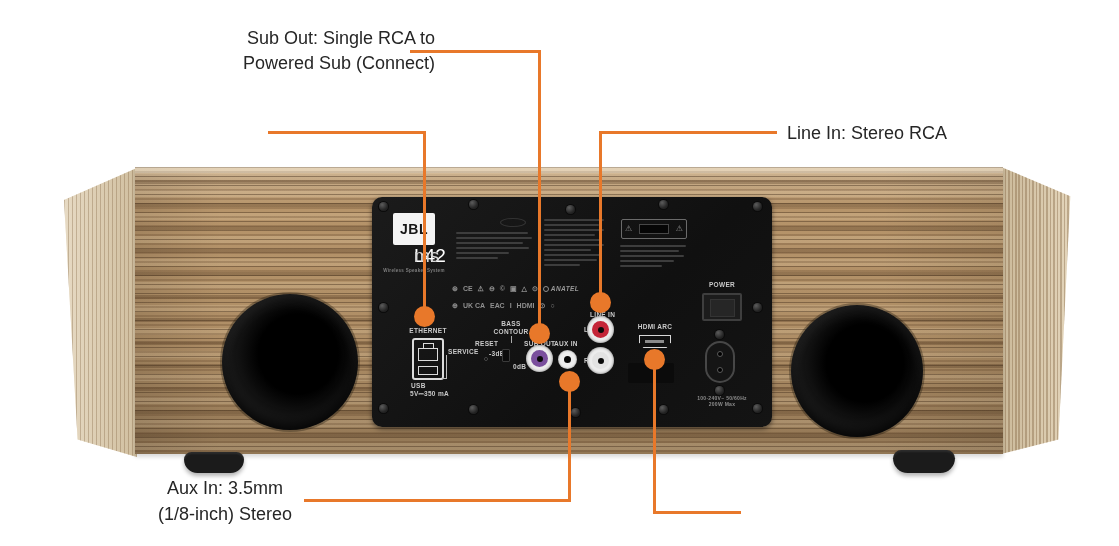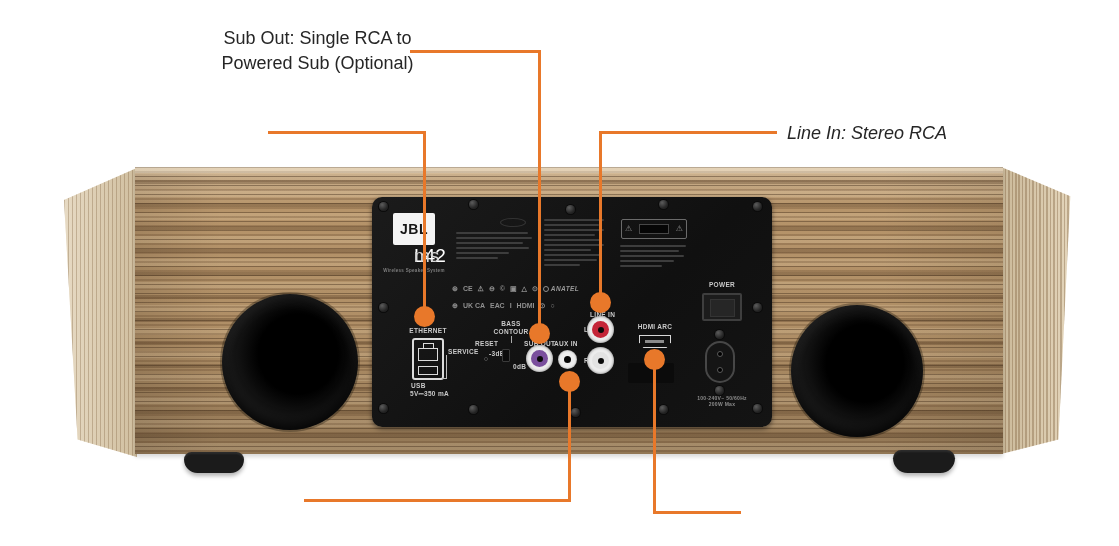--- a/index.html
+++ b/index.html
@@ -268,19 +268,23 @@
   <div class="dot" style="left:590px;top:292px;"></div>
 
   <div class="dot" style="left:559px;top:371px;"></div>
   <div class="cl v" style="left:568px;top:388px;height:114px;"></div>
   <div class="cl h" style="left:304px;top:499px;width:267px;"></div>
 
   <div class="dot" style="left:644px;top:349px;"></div>
   <div class="cl v" style="left:653px;top:366px;height:148px;"></div>
   <div class="cl h" style="left:653px;top:511px;width:88px;"></div>
 
-  <div class="note center" style="left:200px;top:26px;width:235px;line-height:25px;">
+  <div class="note center" style="left:200px;top:26px;width:235px;line-height:25px;text-align:right;">
     <span>Sub Out: Single RCA to</span><br>
-    <span>Powered Sub (Optional)</span>
+    <span>Powered Sub (Connect)</span>
   </div>
-  <div class="note" style="left:787px;top:120px;font-style:italic;">Line In: Stereo RCA</div>
+  <div class="note" style="left:787px;top:120px;">Line In: Stereo RCA</div>
+  <div class="note center" style="left:146px;top:475px;width:158px;line-height:26px;">
+    <span>Aux In: 3.5mm</span><br>
+    <span>(1/8-inch) Stereo</span>
+  </div>
 
 </div>
 
 </body></html>

